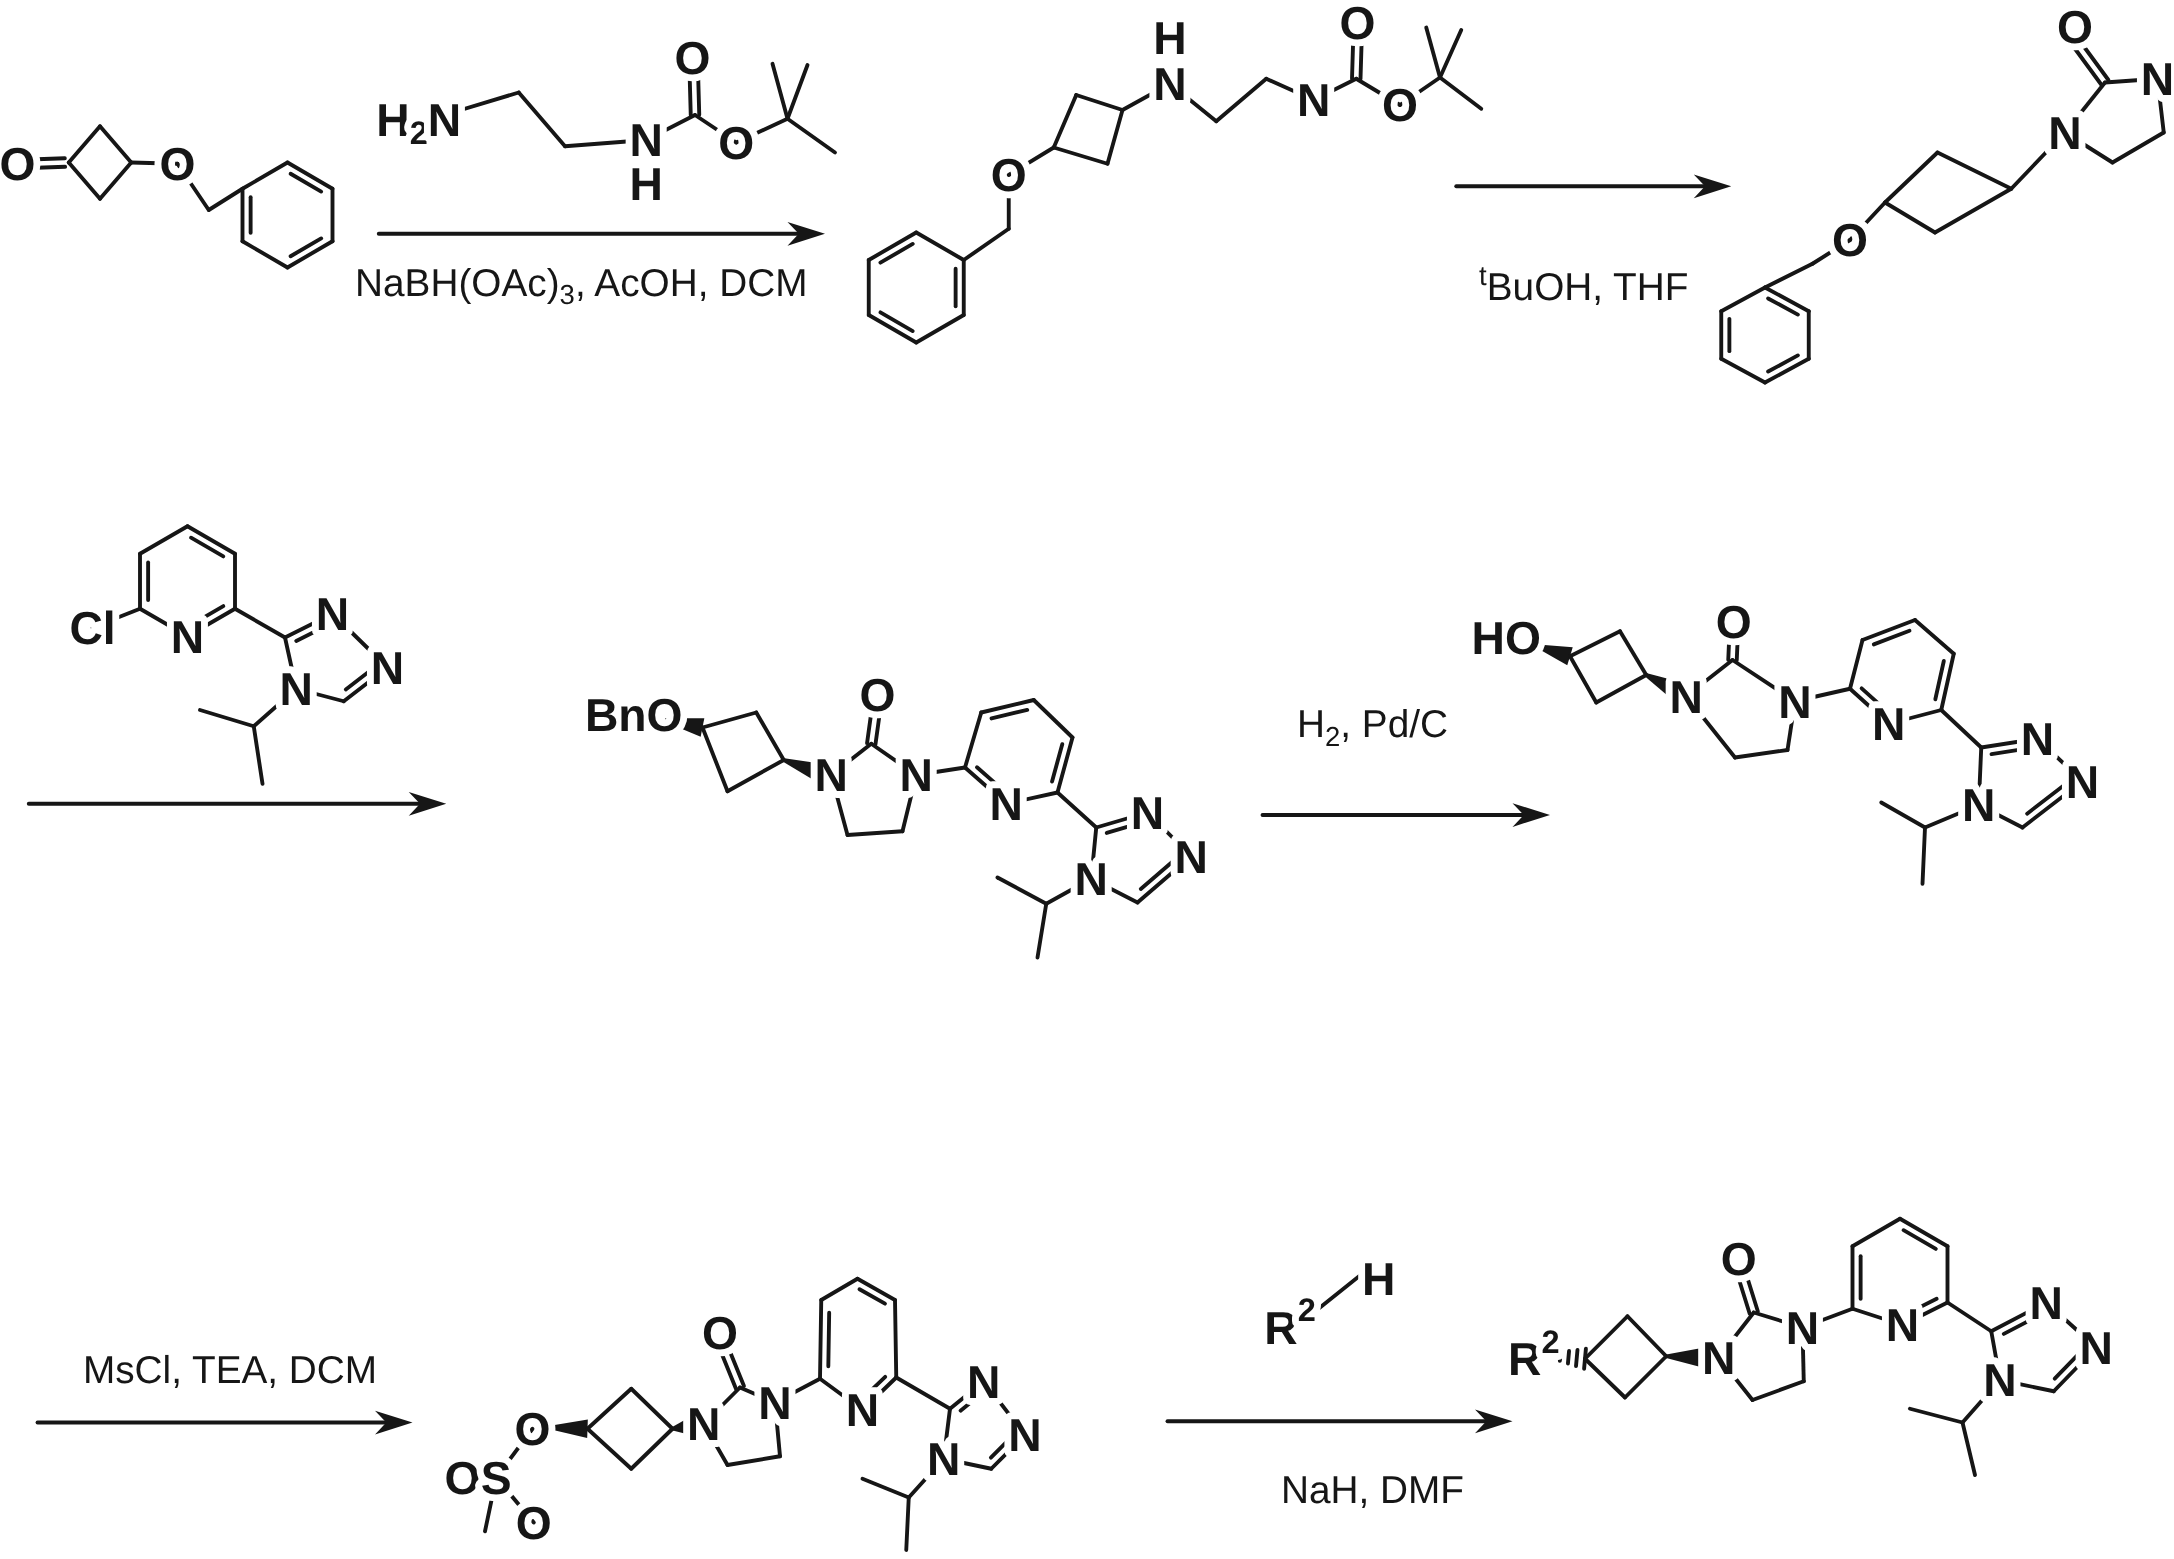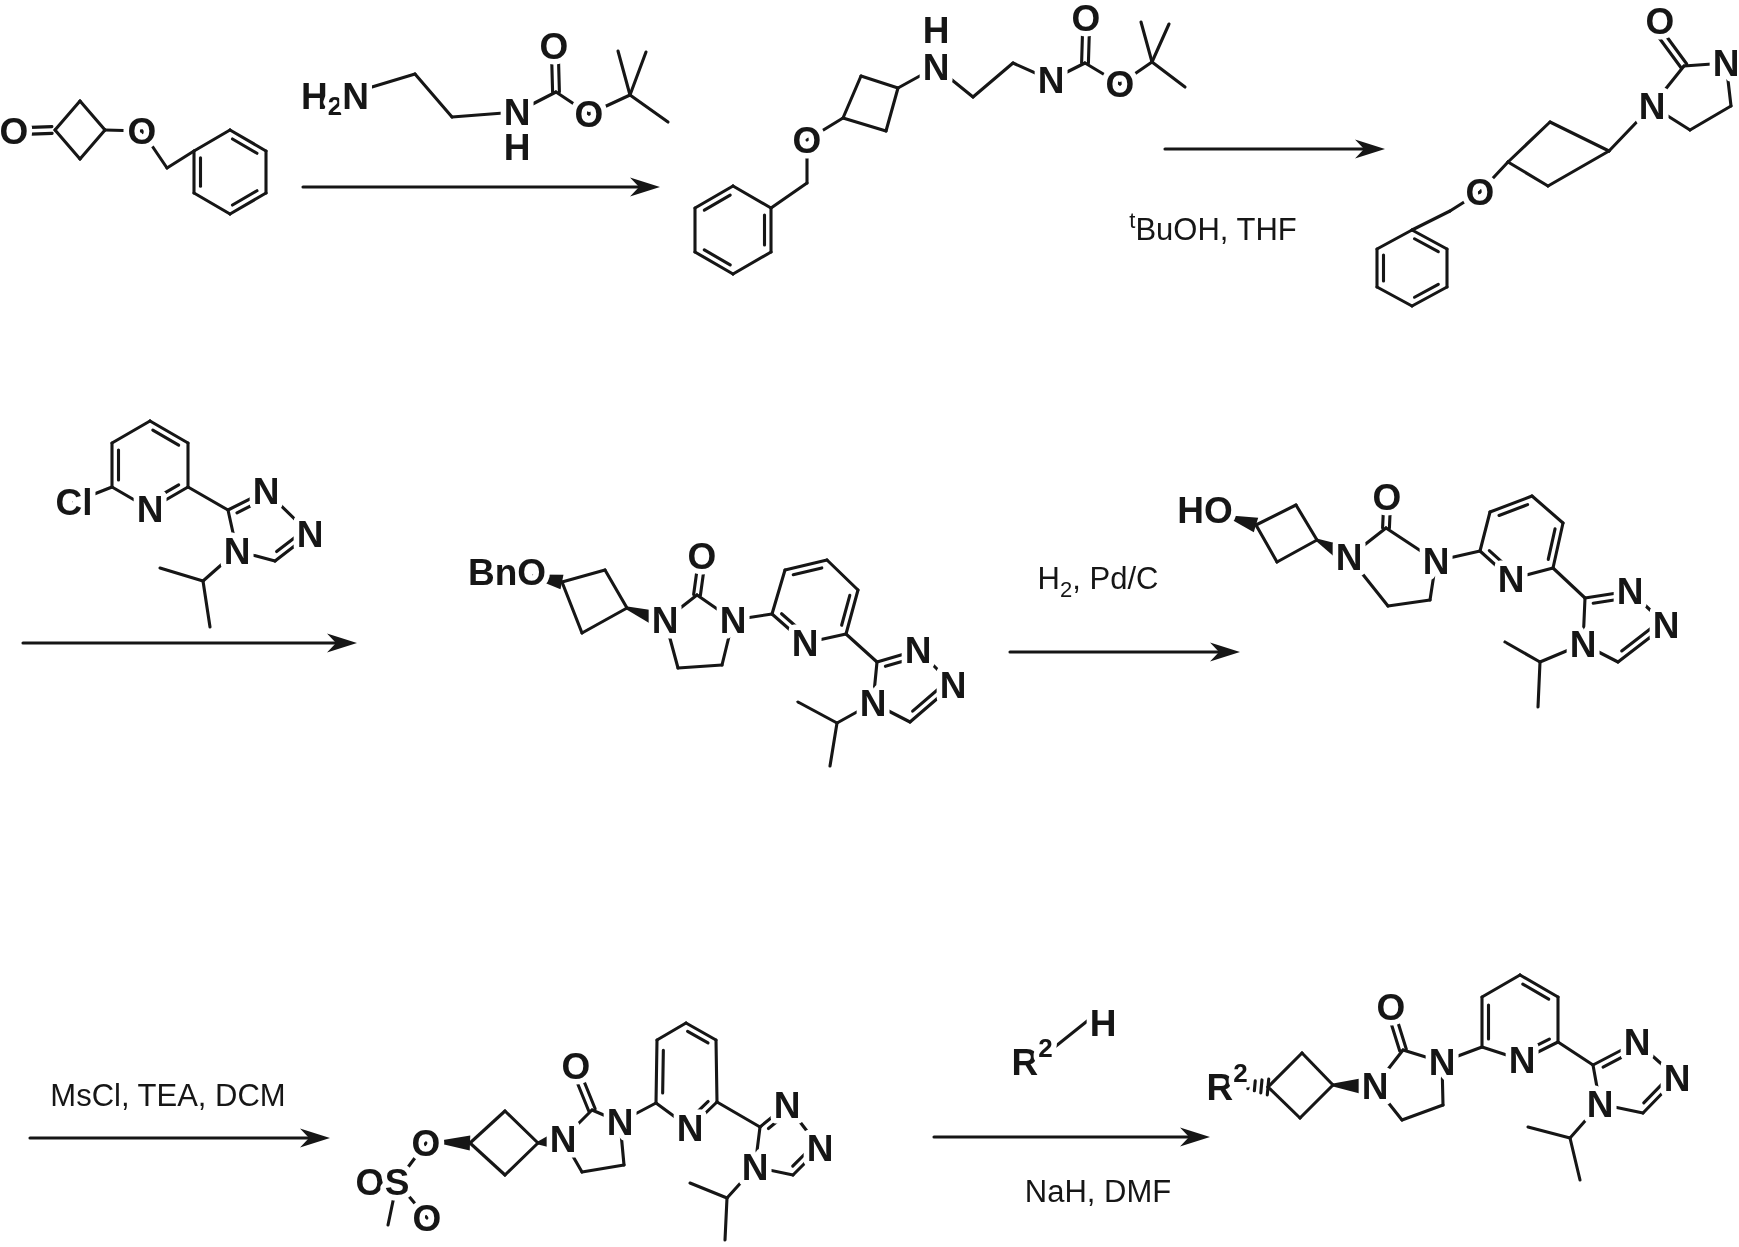--- a/index.html
+++ b/index.html
@@ -362,21 +362,22 @@
       <g>
         <line x1="30" y1="1138" x2="310" y2="1138" class="bond" stroke-width="3.4"></line>
         <polygon points="330,1138 300,1128.5 309,1138 300,1147.5" class="fill"></polygon>
       </g>
       <g>
         <line x1="934" y1="1137" x2="1190" y2="1137" class="bond" stroke-width="3.4"></line>
         <polygon points="1210,1137 1180,1127.5 1189,1137 1180,1146.5" class="fill"></polygon>
       </g>
     </svg>
 
-
-  <div class="steplabel" id="lbl-step2" style="left:1213px;top:228px"><sup>t</sup><span>BuOH, THF</span></div>
+  <div class="steplabel" id="lbl-step1" style="left:465px;top:229px"><span>NaBH(OAc)</span><sub>3</sub><span>, AcOH, DCM</span></div>
+
+  <div class="steplabel" id="lbl-step2" style="left:1267px;top:228px"><sup>t</sup><span>BuOH, THF</span></div>
 
   <div class="steplabel" id="lbl-step4" style="left:1098px;top:582px"><span>H</span><sub>2</sub><span>, Pd/C</span></div>
 
-  <div class="steplabel" id="lbl-step5" style="left:168px;top:1096px"><span>MsCl, TEA, DCM</span></div>
+  <div class="steplabel" id="lbl-step5" style="left:184px;top:1096px"><span>MsCl, TEA, DCM</span></div>
 
   <div class="steplabel" id="lbl-step6" style="left:1098px;top:1192px"><span>NaH, DMF</span></div>
 </div>
 
 </body></html>

